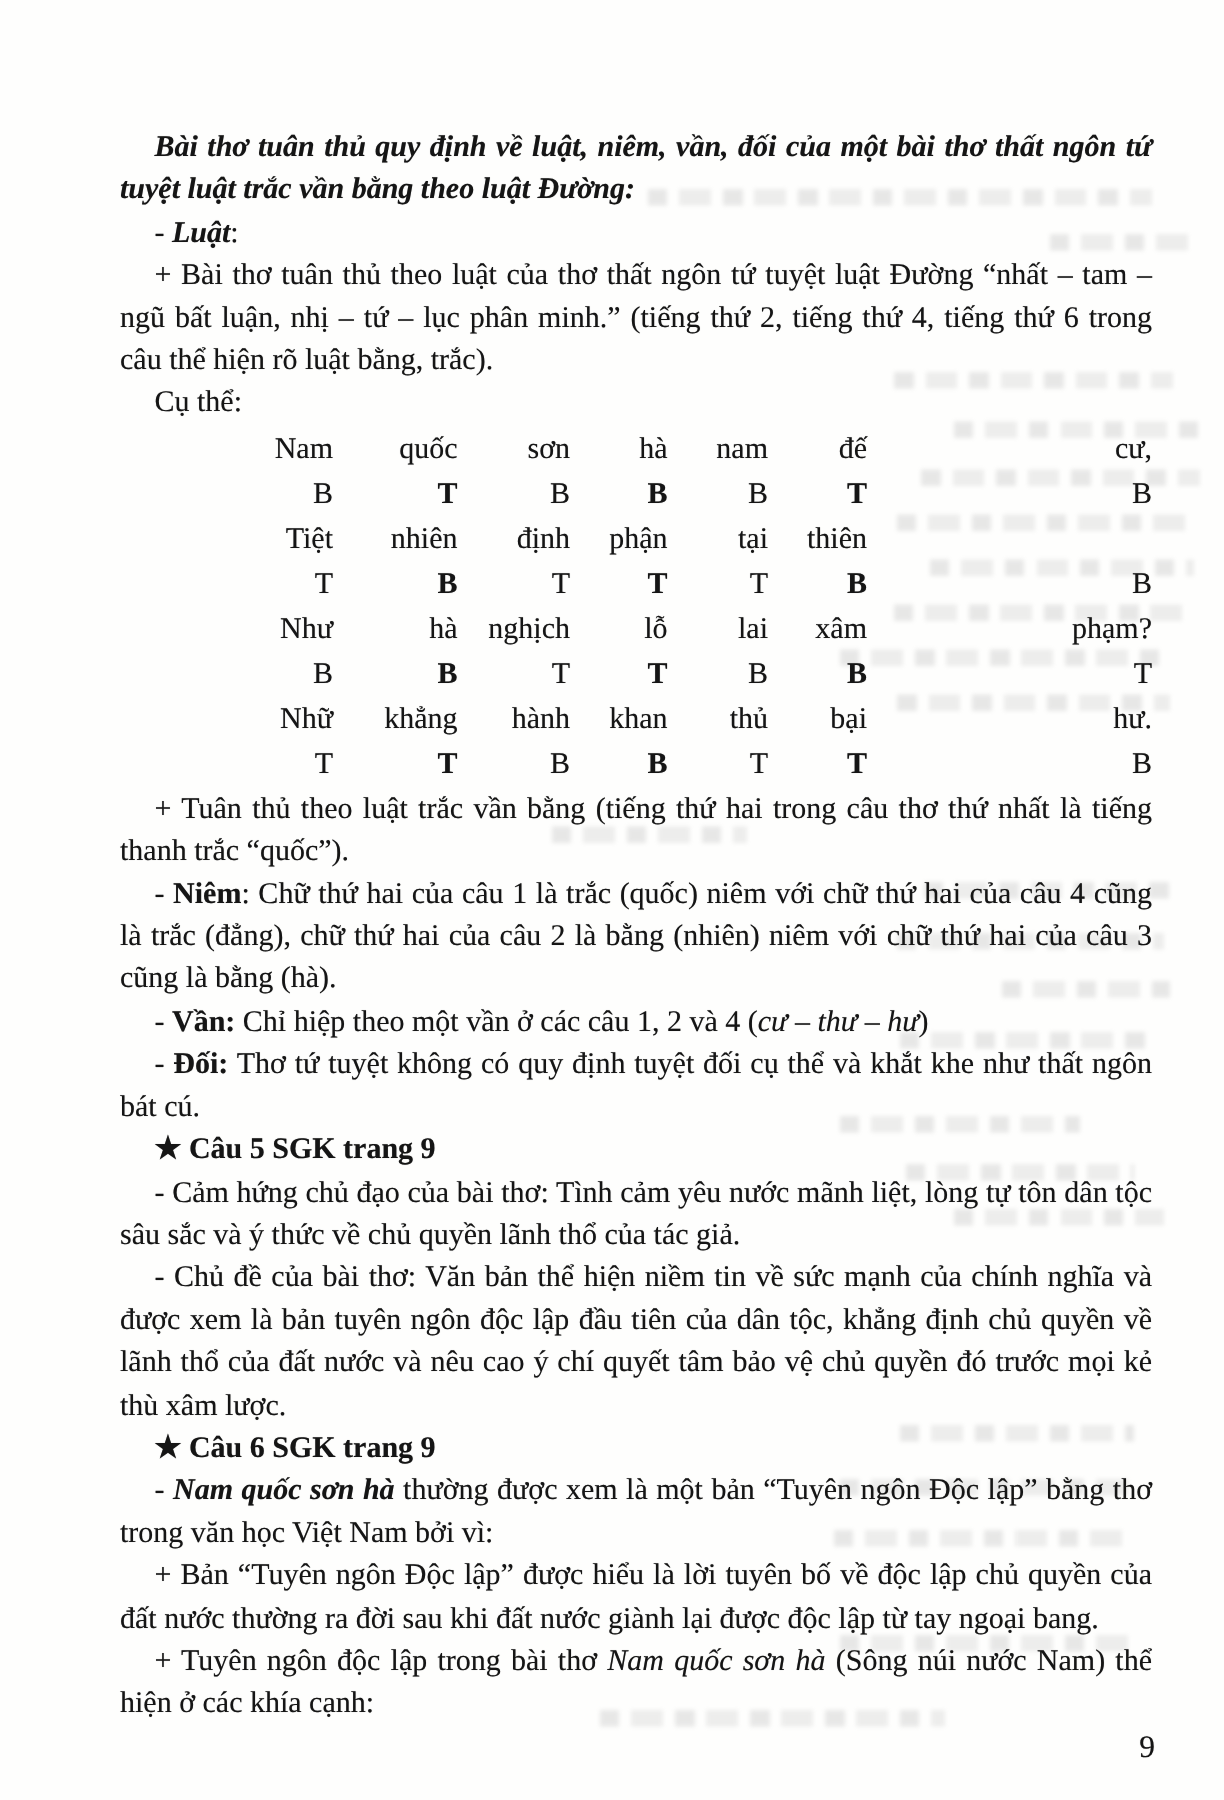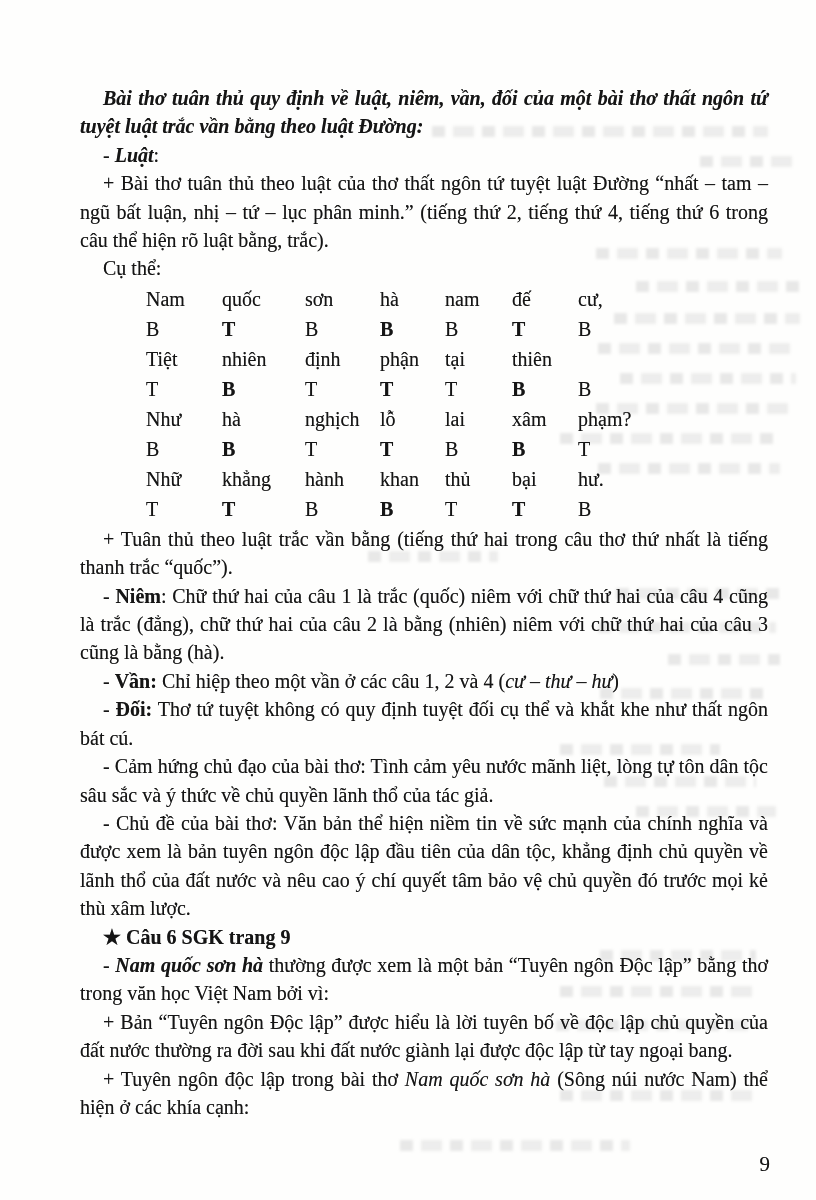--- a/index.html
+++ b/index.html
@@ -8,21 +8,21 @@
   .ghost-layer{position:absolute;inset:0;z-index:1;}
   .ghost{position:absolute;height:11px;filter:blur(1.4px);opacity:.5;
     background:repeating-linear-gradient(90deg, rgba(125,125,125,.34) 0 13px, transparent 13px 21px,
       rgba(125,125,125,.26) 21px 42px, transparent 42px 50px);}
   .content{position:absolute;z-index:2;left:80px;top:84px;width:688px;
     font-size:20px;line-height:28.4px;text-align:justify;
     text-shadow:0 0 .5px rgba(0,0,0,.45);}
   .content p{margin:0;text-indent:23px;}
   .b{font-weight:bold;}
   .i{font-style:italic;}
-  .poem{margin:1px 0 1px 66px;text-align:left;}
+  .poem{margin:1px 0 1px 66px;text-align:right;}
   .poem-row{display:grid;grid-template-columns:76px 83px 75px 65px 67px 66px auto;line-height:30px;}
   .poem-cell{text-indent:0;}
   .pagenum{position:absolute;z-index:2;top:1152px;right:46px;font-size:21px;
     text-shadow:0 0 .5px rgba(0,0,0,.45);}
 </style>
 </head>
 <body>
 
 <div class="page">
   <div class="ghost-layer" id="ghost-layer">
@@ -125,20 +125,21 @@
           <span class="poem-cell b">B</span>
           <span class="poem-cell">T</span>
           <span class="poem-cell b">T</span>
           <span class="poem-cell">B</span>
         </div>
       </div>
       <p><span>+ Tuân thủ theo luật trắc vần bằng (tiếng thứ hai trong câu thơ thứ nhất là tiếng thanh trắc “quốc”).</span></p>
       <p><span>- </span><span class="b">Niêm</span><span>: Chữ thứ hai của câu 1 là trắc (quốc) niêm với chữ thứ hai của câu 4 cũng là trắc (đẳng), chữ thứ hai của câu 2 là bằng (nhiên) niêm với chữ thứ hai của câu 3 cũng là bằng (hà).</span></p>
       <p><span>- </span><span class="b">Vần:</span><span> Chỉ hiệp theo một vần ở các câu 1, 2 và 4 (</span><span class="i">cư – thư – hư</span><span>)</span></p>
       <p><span>- </span><span class="b">Đối:</span><span> Thơ tứ tuyệt không có quy định tuyệt đối cụ thể và khắt khe như thất ngôn bát cú.</span></p>
+      <p><span class="b">★ </span><span class="b">Câu 5 SGK trang 9</span></p>
       <p><span>- Cảm hứng chủ đạo của bài thơ: Tình cảm yêu nước mãnh liệt, lòng tự tôn dân tộc sâu sắc và ý thức về chủ quyền lãnh thổ của tác giả.</span></p>
       <p><span>- Chủ đề của bài thơ: Văn bản thể hiện niềm tin về sức mạnh của chính nghĩa và được xem là bản tuyên ngôn độc lập đầu tiên của dân tộc, khẳng định chủ quyền về lãnh thổ của đất nước và nêu cao ý chí quyết tâm bảo vệ chủ quyền đó trước mọi kẻ thù xâm lược.</span></p>
       <p><span class="b">★ </span><span class="b">Câu 6 SGK trang 9</span></p>
       <p><span>- </span><span class="b i">Nam quốc sơn hà</span><span> thường được xem là một bản “Tuyên ngôn Độc lập” bằng thơ trong văn học Việt Nam bởi vì:</span></p>
       <p><span>+ Bản “Tuyên ngôn Độc lập” được hiểu là lời tuyên bố về độc lập chủ quyền của đất nước thường ra đời sau khi đất nước giành lại được độc lập từ tay ngoại bang.</span></p>
       <p><span>+ Tuyên ngôn độc lập trong bài thơ </span><span class="i">Nam quốc sơn hà</span><span> (Sông núi nước Nam) thể hiện ở các khía cạnh:</span></p>
     </div>
   <div class="pagenum">9</div>
 </div>
 

